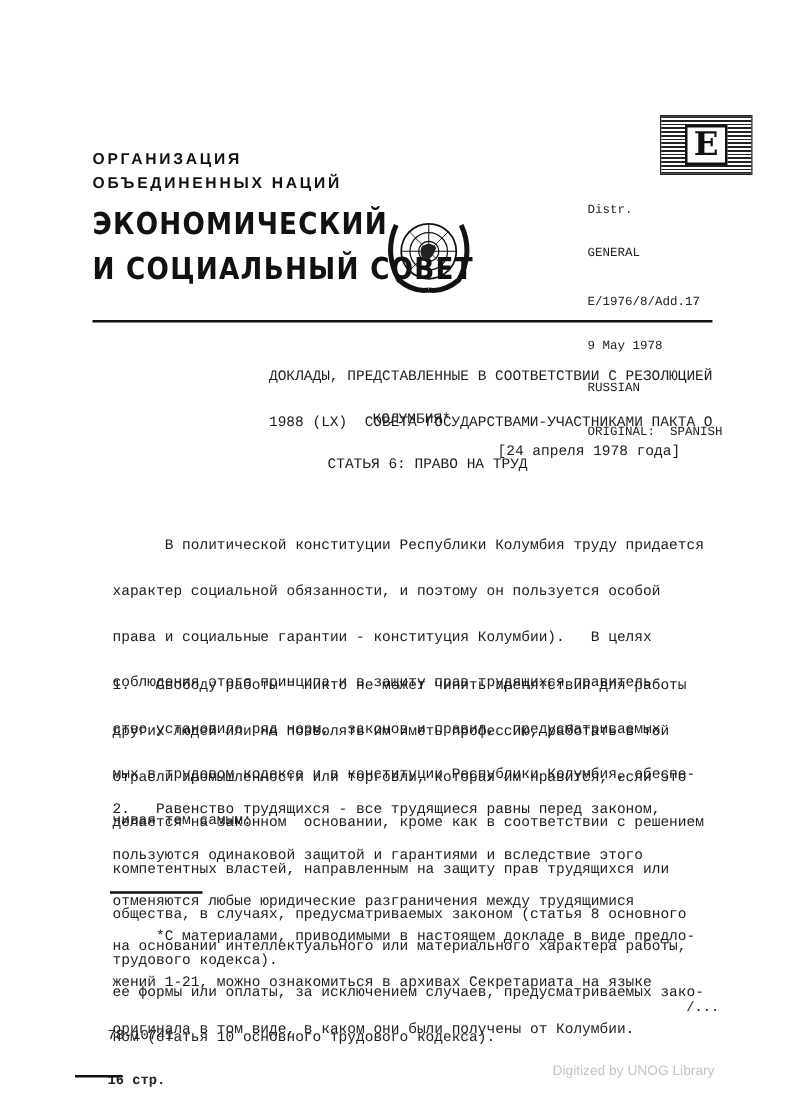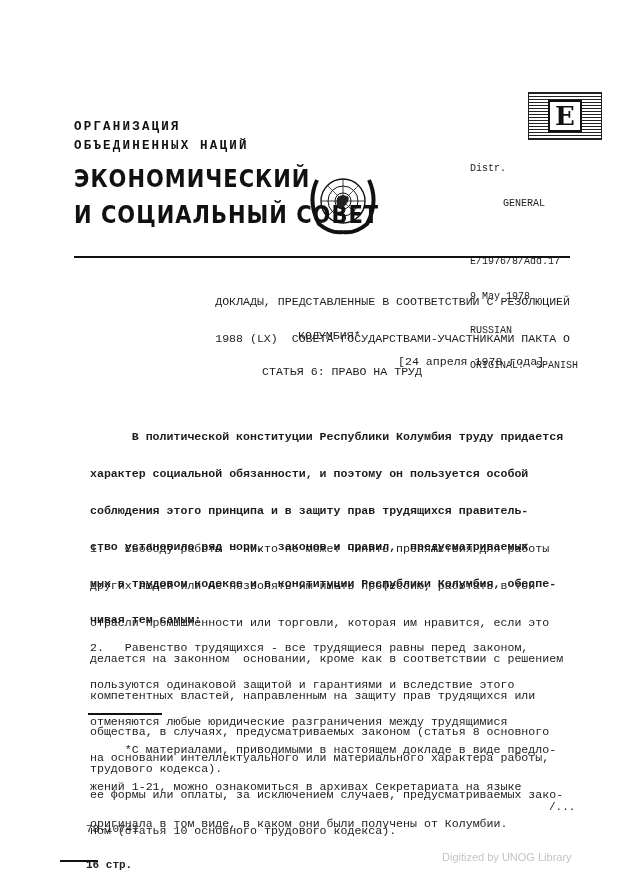--- a/index.html
+++ b/index.html
@@ -1,18 +1,18 @@
 <!DOCTYPE html>
 <html><head>
 <meta charset="utf-8">
 <style>
   html, body { margin: 0; padding: 0; background: #ffffff; }
   body { width: 640px; height: 895px; position: relative; overflow: hidden; color: #1a1a1a; }
   .abs { position: absolute; }
-  .org { font-family: Liberation Mono, monospace; font-weight: bold; font-size: 12.5px; letter-spacing: 2.2px; color: #111; line-height: 19px; }
+  .org { font-family: Liberation Sans, sans-serif; font-weight: bold; font-size: 12.5px; letter-spacing: 2.2px; color: #111; line-height: 19px; }
   .council { font-family: "DejaVu Sans", sans-serif; font-weight: 900; font-size: 21px; letter-spacing: 1px; color: #111; line-height: 31px; transform: scaleY(1.15); transform-origin: left top; }
   .mono { font-family: "Liberation Mono", monospace; font-size: 11.6px; line-height: 12.2px; white-space: pre; color: #1c1c1c; }
   .meta { font-family: "Liberation Mono", monospace; font-size: 10px; line-height: 11.6px; white-space: pre; color: #222; }
   .rule { background: #111; }
   .logo-box { width: 72px; height: 46px; background: repeating-linear-gradient(to bottom, #222 0px, #222 1.4px, #fff 1.4px, #fff 3px); border: 1px solid #222; display:flex; align-items:center; justify-content:center; }
   .logo-letter { background:#fff; font-family: "DejaVu Serif", serif; font-weight: 900; font-size: 26px; line-height: 26px; padding: 1px 5px; border: 2px solid #111; color:#111; }
   .watermark { font-family: "Liberation Sans", sans-serif; font-size: 11px; color: #c4c4c4; }
   .center { text-align: right; }
 </style>
 </head>
@@ -43,41 +43,42 @@
       <line x1="54" y1="17" x2="22" y2="49" stroke-width="0.7"></line>
       <path d="M12 12 Q2 34 14 56 Q26 66 38 64" stroke-width="4"></path>
       <path d="M64 12 Q74 34 62 56 Q50 66 38 64" stroke-width="4"></path>
     </g>
     <path d="M32 30 q6 -6 12 0 q-2 8 -8 10 q-6 -2 -4 -10z" fill="#222"></path>
   </svg>
 </div>
 
 <div class="abs meta" style="left:470px; top:140px;">
   <div>Distr.</div>
-  <div style="margin-bottom:23px;text-align:center;">GENERAL</div>
+  <div style="margin-bottom:4px;">GENERAL</div>
   <div>E/1976/8/Add.17</div>
   <div>9 May 1978</div>
   <div>RUSSIAN</div>
   <div>ORIGINAL:  SPANISH</div>
 </div>
 
 <div class="abs rule" style="left:74px; top:256px; width:496px; height:2px;"></div>
 
 <div class="abs mono center" style="left:100px; top:272px; width:470px;">
   <div>ДОКЛАДЫ, ПРЕДСТАВЛЕННЫЕ В СООТВЕТСТВИИ С РЕЗОЛЮЦИЕЙ</div>
   <div>1988 (LX)  СОВЕТА ГОСУДАРСТВАМИ-УЧАСТНИКАМИ ПАКТА О</div>
 </div>
 
 <div class="abs mono" style="left:298px; top:330px;">КОЛУМБИЯ*</div>
 <div class="abs mono" style="left:398px; top:356px;text-align:center;">[24 апреля 1978 года]</div>
 <div class="abs mono" style="left:262px; top:366px;">СТАТЬЯ 6: ПРАВО НА ТРУД</div>
 
-<div class="abs mono" style="left:90px; top:407px;font-weight:bold;">
+<div class="abs mono" style="left:90px; top:407px;">
   <div>      В политической конституции Республики Колумбия труду придается</div>
   <div>характер социальной обязанности, и поэтому он пользуется особой</div>
+  <div>права и социальные гарантии - конституция Колумбии).   В целях</div>
   <div>соблюдения этого принципа и в защиту прав трудящихся правитель-</div>
   <div>ство установило ряд норм,  законов и правил,  предусматриваемых</div>
   <div>мых в трудовом кодексе и в конституции Республики Колумбия, обеспе-</div>
   <div>чивая тем самым:</div>
 </div>
 
 <div class="abs mono" style="left:90px; top:519px;">
   <div>1.   Свободу работы - никто не может чинить препятствия для работы</div>
   <div>других людей или не позволять им иметь профессию, работать в той</div>
   <div>отрасли промышленности или торговли, которая им нравится, если это</div>

